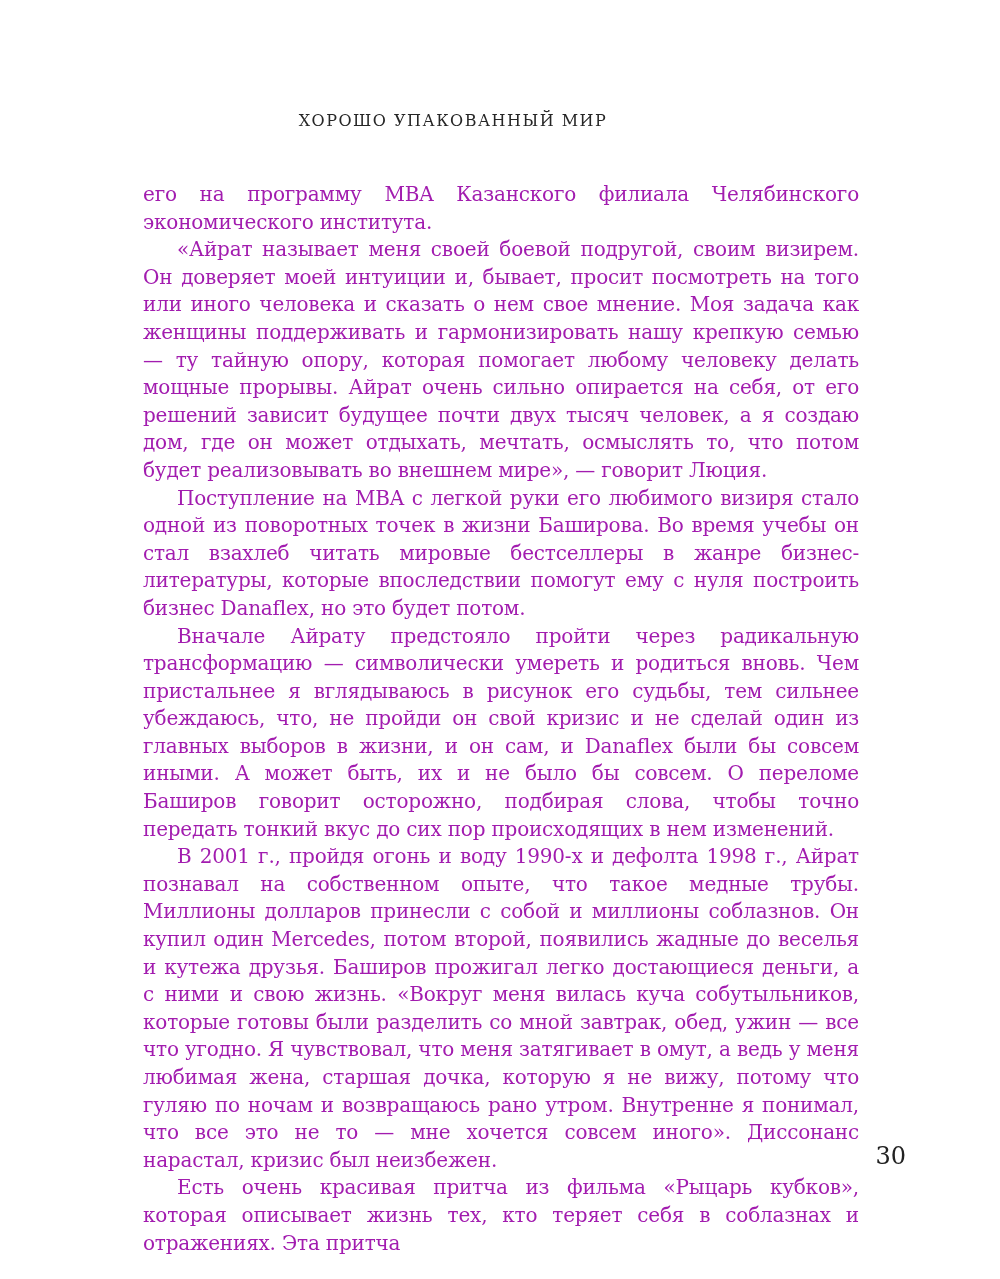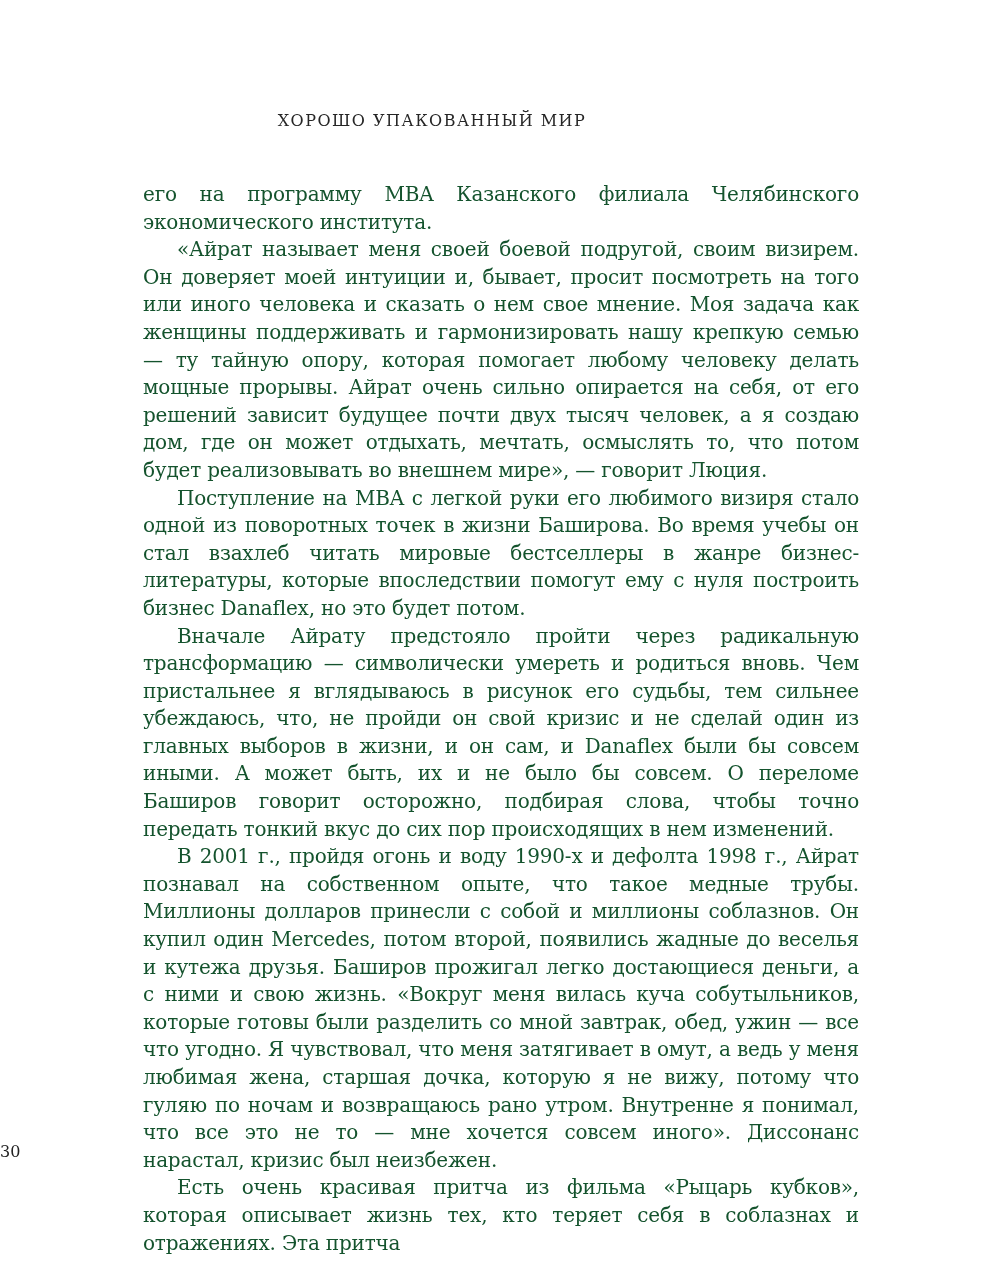--- a/index.html
+++ b/index.html
@@ -9,20 +9,21 @@
     background: #ffffff;
   }
   .page {
     position: relative;
     width: 864px;
     height: 1279px;
     background: #ffffff;
     font-family: "DejaVu Serif", "Liberation Serif", serif;
     color: #1b1b1b;
     overflow: hidden;
+    padding-left: 42px;
   }
   .running-head {
     position: absolute;
     top: 111px;
     left: 0;
     width: 100%;
     text-align: center;
     font-size: 16px;
     letter-spacing: 1.5px;
     color: #262626;
@@ -38,29 +39,29 @@
     text-align: justify;
     letter-spacing: -0.2px;
   }
   .text-block p.para {
     margin: 0;
     padding: 0;
   }
   .text-block p.para.indent {
     text-indent: 34px;
   }
-  .seg { color: #14532d; }
+  .seg { color: #a21caf; }
   .seg-italic { }
   .page-number {
     position: absolute;
     top: 1142px;
     left: 0;
     width: 100%;
-    text-align: left;
-    font-size: 16px;
+    text-align: right;
+    font-size: 24px;
     color: #222222;
   }
 </style>
 </head>
 <body>
 
 <div class="page">
   <div class="running-head">ХОРОШО УПАКОВАННЫЙ МИР</div>
 
   <div class="text-block">

